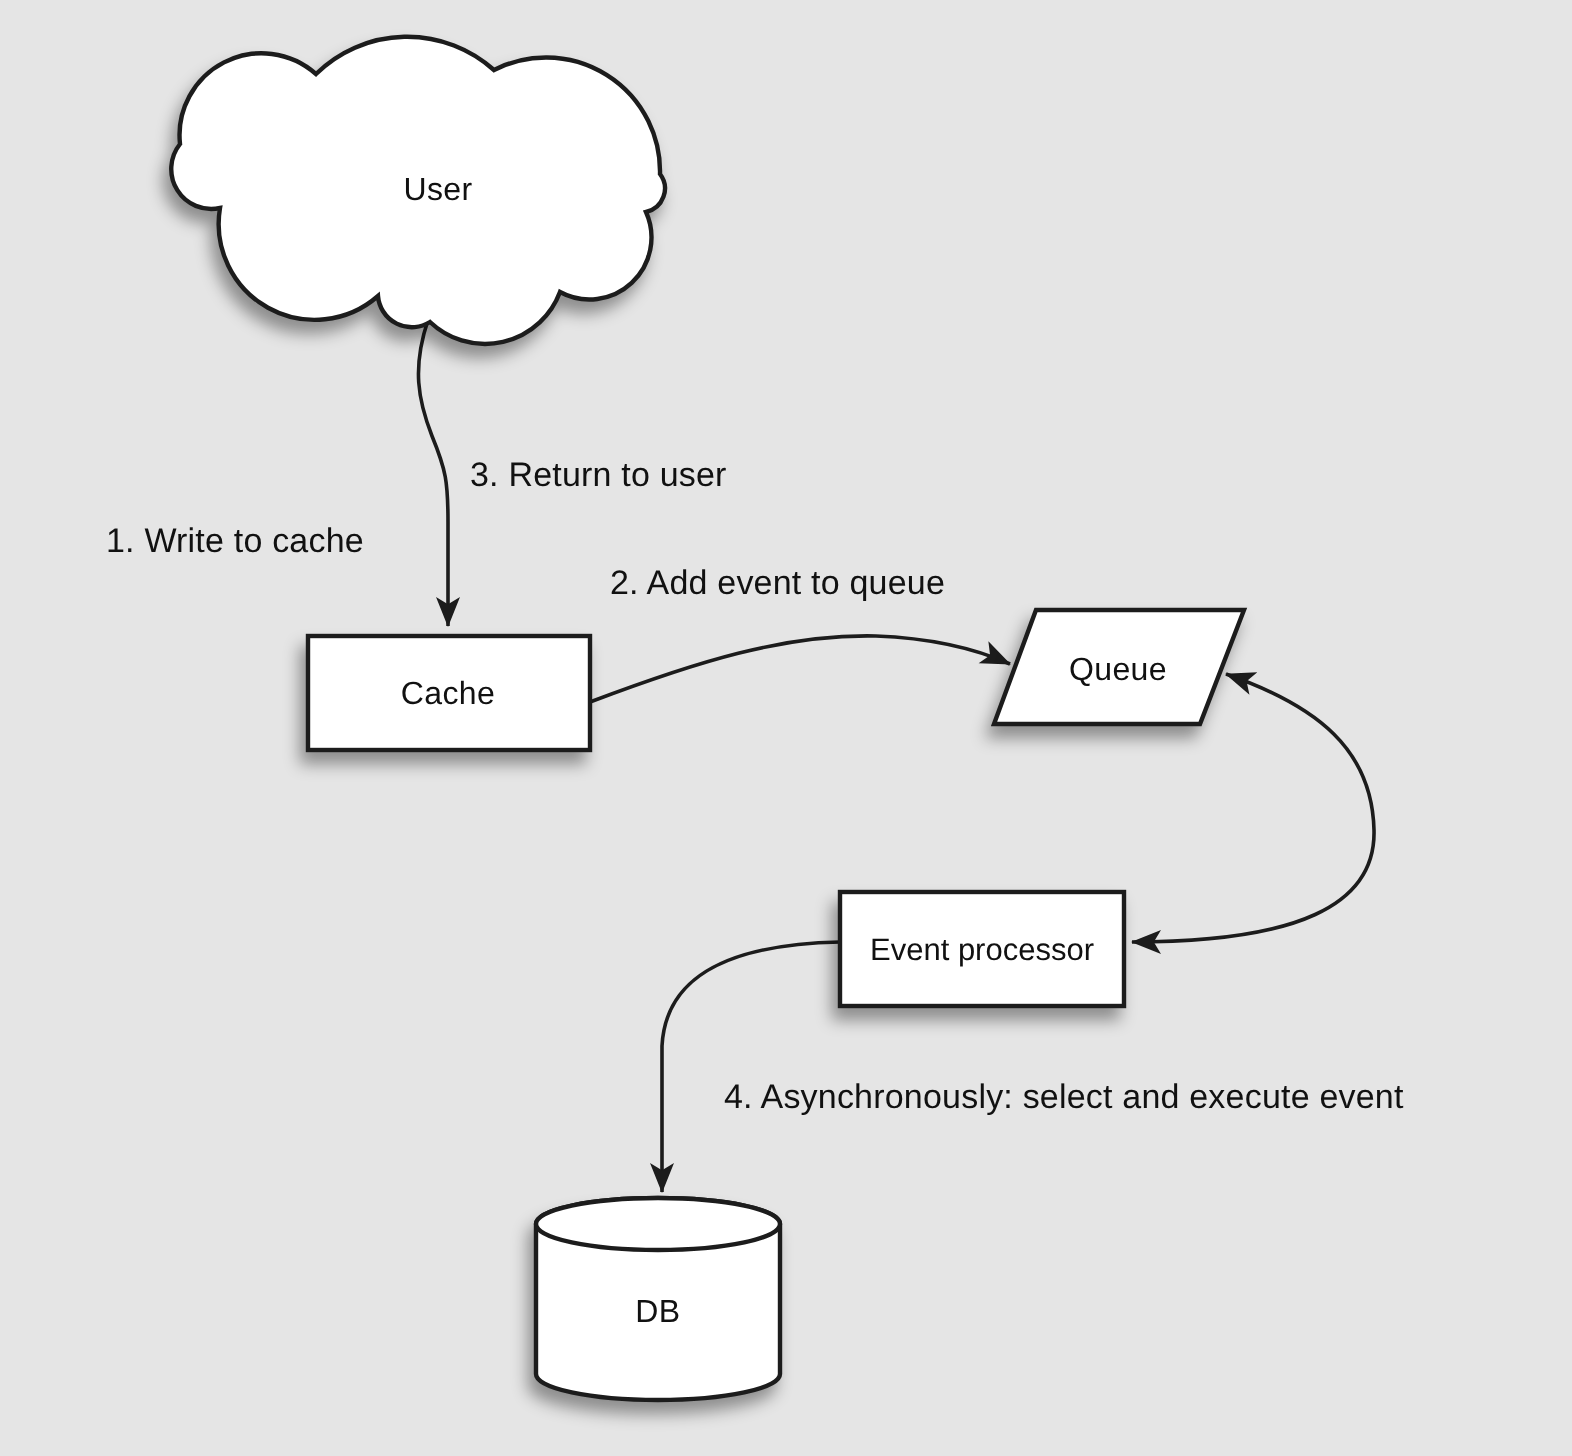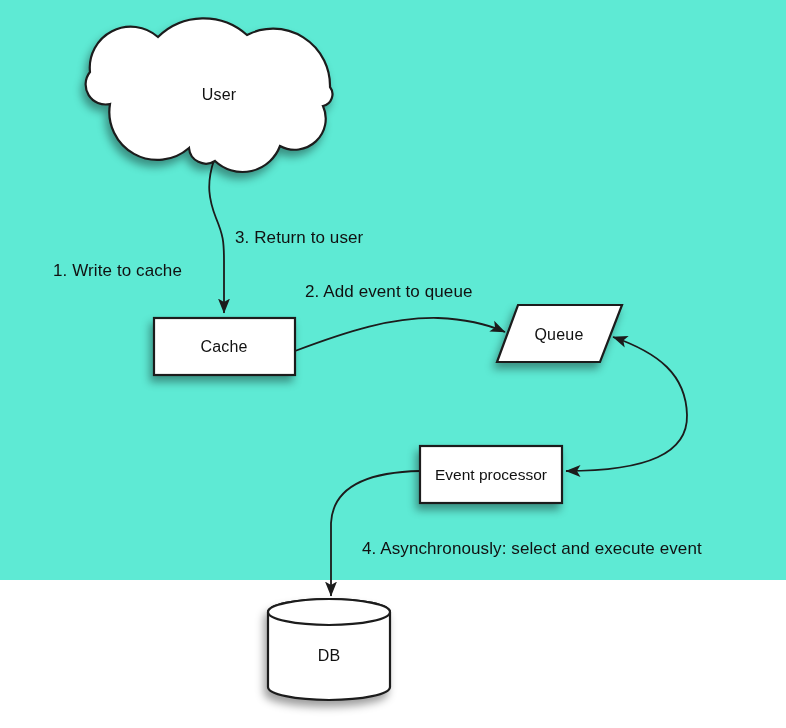--- a/index.html
+++ b/index.html
@@ -7,22 +7,22 @@
     padding: 0;
     background: #ffffff;
     width: 786px;
     height: 728px;
     overflow: hidden;
     font-family: "Liberation Sans", sans-serif;
   }
   .canvas {
     position: relative;
     width: 786px;
-    height: 580px;
-    background: #5eead4;
+    height: 728px;
+    background: #e5e5e5;
   }
   svg { display: block; }
   .shape {
     fill: #ffffff;
     stroke: #1c1c1c;
     stroke-width: 2.2;
     filter: drop-shadow(-3px 6px 4px rgba(0,0,0,0.38));
   }
   .shape-nofx {
     fill: #ffffff;

